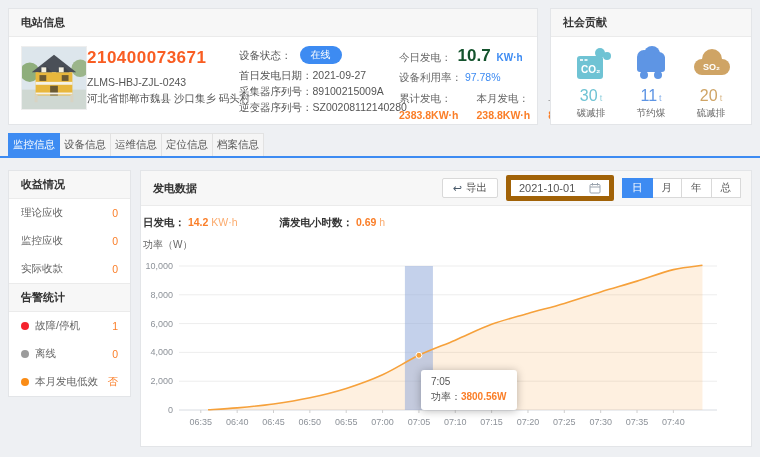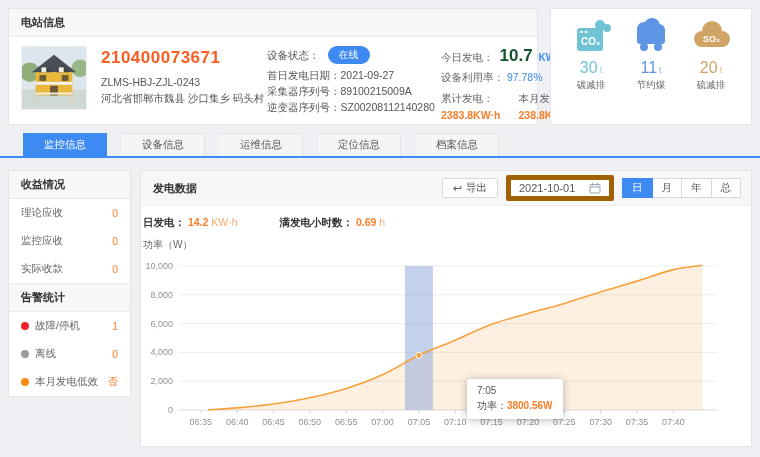--- a/index.html
+++ b/index.html
@@ -6,21 +6,21 @@
   html,body { width:760px; height:457px; overflow:hidden; }
   body { background:#eef0f3; font-family:"Liberation Sans","DejaVu Sans",sans-serif; color:#333; }
 
   .panel { background:#fff; border:1px solid #e3e5e8; }
   .panel-header { background:#f7f7f7; border-bottom:1px solid #ebebeb; padding:6px 12px; font-size:11px; font-weight:bold; color:#333; }
 
   .top-row { display:flex; gap:12px; padding:8px 8px 0 8px; }
   .station-panel { width:530px; height:117px; }
   .social-panel  { width:202px; height:117px; }
 
-  .station-body { display:flex; gap:14px; padding:9px 12px; }
+  .station-body { display:flex; padding:9px 12px; }
   .photo { width:66px; height:64px; flex:none; border:1px solid #eee; }
   .col-basic { width:152px; flex:none; }
   .station-id { font-size:17px; font-weight:bold; color:#f95d22; letter-spacing:.5px; margin:2px 0 6px 0; }
   .basic-line { font-size:10.5px; color:#555; line-height:16px; white-space:nowrap; }
   .col-device { width:160px; flex:none; font-size:10.5px; color:#555; }
   .dev-row { line-height:16px; white-space:nowrap; }
   .dev-row.first { margin-bottom:3px; display:flex; align-items:center; gap:8px;}
   .badge-online { background:#3d8bf2; color:#fff; border-radius:9px; padding:1px 11px; font-size:10px; }
   .col-gen { flex:1; font-size:10.5px; color:#666; }
   .gen-top { display:flex; align-items:baseline; gap:6px; }
@@ -33,21 +33,21 @@
   .gen-stat .val { color:#fa7e28; font-weight:bold; margin-top:3px; white-space:nowrap; }
 
   .social-body { display:flex; justify-content:space-between; padding:8px 14px 0 14px; }
   .social-item { text-align:center; width:52px; }
   .social-num { font-size:16px; margin-top:2px; }
   .social-unit { font-size:9px; opacity:.75; margin-left:2px; }
   .social-lbl { font-size:9.5px; color:#666; margin-top:2px; }
   .c-teal { color:#6fc3d4; } .c-blue { color:#5e95e4; } .c-tan { color:#cfa465; }
 
   .tabbar { margin-top:8px; padding-left:8px; border-bottom:2px solid #3d8bf2; display:flex; }
-  .tab { font-size:10.5px; color:#555; background:#f5f5f5; border:1px solid #e2e2e2; border-bottom:none; padding:4px 20px; cursor:pointer;margin-left:15px; }
+  .tab { font-size:10.5px; color:#555; background:#f5f5f5; border:1px solid #e2e2e2; border-bottom:none; padding:4px 4px; cursor:pointer; }
   .tab + .tab { border-left:none; }
   .tab.active { background:#3d8bf2; color:#fff; border-color:#3d8bf2; }
 
   .content { display:flex; gap:9px; padding:12px 8px 0 8px; align-items:flex-start; }
 
   .sidebar { width:123px; flex:none; }
   .side-row { display:flex; justify-content:space-between; align-items:center; padding:7px 12px; font-size:10.5px; color:#666;text-align:center; }
   .side-val { color:#fa7e28; }
   .side-label-wrap { display:flex; align-items:center; gap:6px; }
   .dot { width:8px; height:8px; border-radius:50%; flex:none; }
@@ -145,20 +145,21 @@
           <div class="gen-stat">
             <div class="lbl">单瓦发电：</div>
             <div class="val">83.8KW·h</div>
           </div>
         </div>
       </div>
     </div>
   </div>
 
   <div class="panel social-panel">
+    <div class="panel-header">社会贡献</div>
     <div class="social-body">
       <div class="social-item">
         <svg width="44" height="36" viewBox="0 0 44 36">
           <circle cx="31" cy="8" r="5" fill="#6fc3d4"></circle>
             <circle cx="38" cy="11" r="4" fill="#6fc3d4"></circle>
           <rect x="8" y="11" width="26" height="23" rx="3" fill="#6fc3d4"></rect>
           <rect x="11" y="14" width="3" height="2" fill="#fff" opacity=".8"></rect>
             <rect x="15.5" y="14" width="3" height="2" fill="#fff" opacity=".8"></rect>
           <text x="12" y="28" font-size="10" font-weight="bold" fill="#fff">CO₂</text>
         </svg>
@@ -321,21 +322,21 @@
             <text x="459.6756756756757" y="171" text-anchor="middle" fill="#8d9299" font-size="9">07:30</text>
             <line x1="496.02702702702703" y1="156" x2="496.02702702702703" y2="159" stroke="#cfcfcf"></line>
             <text x="496.02702702702703" y="171" text-anchor="middle" fill="#8d9299" font-size="9">07:35</text>
             <line x1="532.3783783783783" y1="156" x2="532.3783783783783" y2="159" stroke="#cfcfcf"></line>
             <text x="532.3783783783783" y="171" text-anchor="middle" fill="#8d9299" font-size="9">07:40</text>
             <path d="M67.08108108108108,155.784C71.92792792792793,155.45999999999998 85.25675675675676,154.812 96.16216216216216,153.84C107.06756756756756,152.868 120.3963963963964,151.632 132.51351351351352,149.952C144.63063063063063,148.272 156.74774774774775,146.35199999999998 168.86486486486487,143.76C180.981981981982,141.168 193.0990990990991,138.24 205.21621621621622,134.4C217.33333333333334,130.56 229.45045045045046,126.241344 241.56756756756758,120.72C253.6846846846847,115.198656 265.8018018018018,107.031936 277.9189189189189,101.271936C290.036036036036,95.51193599999999 302.15315315315314,91.31865599999999 314.27027027027026,86.16C326.3873873873874,81.001344 338.5045045045045,74.76 350.6216216216216,70.32000000000001C362.73873873873873,65.88000000000001 374.85585585585585,63 386.97297297297297,59.519999999999996C399.0900900900901,56.03999999999999 411.2072072072072,53.04 423.3243243243243,49.44C435.44144144144144,45.839999999999996 447.55855855855856,41.64 459.6756756756757,37.92C471.7927927927928,34.2 483.9099099099099,30.840000000000007 496.02702702702703,27.120000000000005C508.14414414414415,23.400000000000002 521.4729729729729,18.23999999999999 532.3783783783783,15.599999999999994C543.2837837837837,12.959999999999999 556.6126126126126,12.000000000000023 561.4594594594595,11.28000000000003L561.4594594594595,156L67.08108108108108,156Z" fill="rgba(246,164,64,0.16)" stroke="none"></path>
             <rect x="263.9189189189189" y="12" width="28" height="144" fill="rgba(147,171,219,0.55)"></rect>
             <path d="M67.08108108108108,155.784C71.92792792792793,155.45999999999998 85.25675675675676,154.812 96.16216216216216,153.84C107.06756756756756,152.868 120.3963963963964,151.632 132.51351351351352,149.952C144.63063063063063,148.272 156.74774774774775,146.35199999999998 168.86486486486487,143.76C180.981981981982,141.168 193.0990990990991,138.24 205.21621621621622,134.4C217.33333333333334,130.56 229.45045045045046,126.241344 241.56756756756758,120.72C253.6846846846847,115.198656 265.8018018018018,107.031936 277.9189189189189,101.271936C290.036036036036,95.51193599999999 302.15315315315314,91.31865599999999 314.27027027027026,86.16C326.3873873873874,81.001344 338.5045045045045,74.76 350.6216216216216,70.32000000000001C362.73873873873873,65.88000000000001 374.85585585585585,63 386.97297297297297,59.519999999999996C399.0900900900901,56.03999999999999 411.2072072072072,53.04 423.3243243243243,49.44C435.44144144144144,45.839999999999996 447.55855855855856,41.64 459.6756756756757,37.92C471.7927927927928,34.2 483.9099099099099,30.840000000000007 496.02702702702703,27.120000000000005C508.14414414414415,23.400000000000002 521.4729729729729,18.23999999999999 532.3783783783783,15.599999999999994C543.2837837837837,12.959999999999999 556.6126126126126,12.000000000000023 561.4594594594595,11.28000000000003" fill="none" stroke="#f6a13b" stroke-width="1.6"></path>
             <circle cx="277.9189189189189" cy="101.271936" r="3" fill="#f6a13b" stroke="#fff" stroke-width="1"></circle>
           </svg>
-        <div class="tooltip" id="chart-tooltip" style="left: 279.919px; top: 125px; margin-left: 46px;">
+        <div class="tooltip" id="chart-tooltip" style="left: 279.919px; top: 116px;">
           <div>7:05</div>
           <div class="tip-row2">
             <span>功率：</span><span class="tip-val">3800.56W</span>
           </div>
         </div>
       </div>
     </div>
   </div>
 </div>
 

